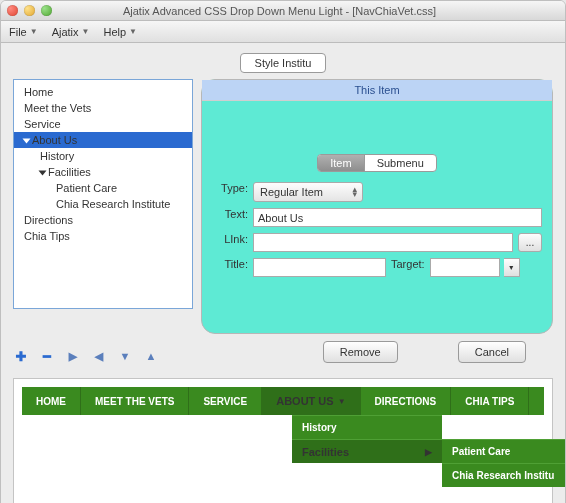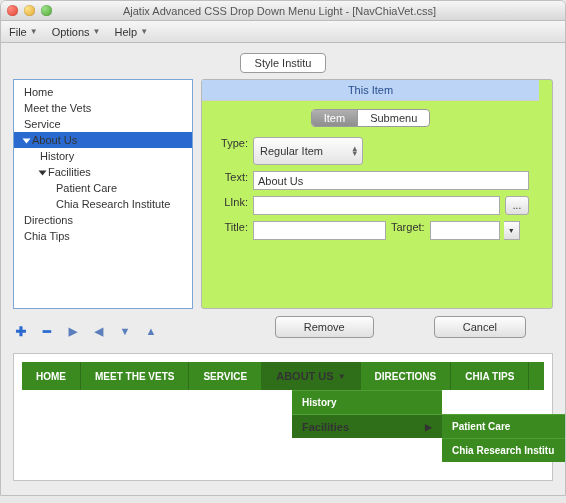--- a/index.html
+++ b/index.html
@@ -22,40 +22,40 @@
 .tab:last-child{border-right:none;}
 .tab.sel{background:linear-gradient(#b0b0b0,#8e8e8e);color:#fff;}
 .cols{display:flex;gap:8px;}
 .treebox{width:180px;height:230px;background:#fff;border:1px solid #7aa6d8;padding:4px 0;overflow:auto;}
 .tline{padding:2px 6px 2px 10px;white-space:nowrap;cursor:default;}
 .tline.sel{background:#2a6ad0;color:#fff;}
 .tline.ind1{padding-left:26px;}
 .tline.ind2{padding-left:42px;}
 .tline .disc{display:inline-block;width:0;height:0;border-left:5px solid #333;border-top:4px solid transparent;border-bottom:4px solid transparent;margin-right:3px;transform:rotate(90deg);vertical-align:middle;}
 .tline.sel .disc{border-left-color:#fff;}
-.propbox{flex:1;background:#bef264;border:1px solid #b7b7b7;border-radius:3px;padding:0 13px 50px 0;position:relative;}
+.propbox{flex:1;background:#5eead4;border:1px solid #b7b7b7;border-radius:14px;padding:0 0 50px 0;position:relative;}
 .itemhdr{background:#bcd4f5;color:#2a4f8f;text-align:center;padding:4px 0;font-size:11px;border-bottom:1px solid #cfcfcf;}
 .subtabs{display:flex;justify-content:center;margin:8px 0 10px 0;}
-.subtabs .tabgroup{border-radius:4px;}
+.subtabs .tabgroup{border-radius:4px;margin-top:45px;}
 .subtabs .tab{padding:2px 12px;}
 .formrow{display:flex;align-items:flex-start;margin:6px 10px;gap:5px;}
 .formrow label{width:36px;text-align:right;color:#333;}
 .tinput{flex:1;height:19px;border:1px solid #aaa;background:#fff;padding:0 4px;font-size:11px;}
-.select{height:28px;border:1px solid #aaa;border-radius:3px;background:linear-gradient(#fdfdfd,#e4e4e4);padding:0 18px 0 6px;color:#777;position:relative;display:inline-flex;align-items:center;}
+.select{height:20px;border:1px solid #aaa;border-radius:3px;background:linear-gradient(#fdfdfd,#e4e4e4);padding:0 18px 0 6px;color:#777;position:relative;display:inline-flex;align-items:center;}
 .select .car{position:absolute;right:5px;font-size:9px;color:#666;line-height:5px;}
 .browsebtn{width:24px;height:19px;border:1px solid #aaa;border-radius:3px;background:linear-gradient(#fdfdfd,#e0e0e0);font-size:10px;line-height:17px;text-align:center;cursor:default;}
 .targetwrap{display:flex;align-items:center;gap:4px;}
 .targetwrap .tinput{width:70px;flex:none;}
 .dropbtn{width:16px;height:19px;border:1px solid #aaa;border-left:none;background:linear-gradient(#fdfdfd,#e0e0e0);font-size:8px;text-align:center;line-height:17px;}
 .toolrow{display:flex;align-items:center;gap:10px;margin-top:8px;}
 .icnbtn{width:16px;height:16px;display:inline-flex;align-items:center;justify-content:center;font-size:13px;font-weight:bold;cursor:default;}
 .plus{color:#2a6ad0;}
 .minus{color:#2a6ad0;}
 .arrow{color:#5b7fbc;font-size:11px;}
-.btn{height:22px;padding:0 28px;border:1px solid #9a9a9a;border-radius:4px;background:linear-gradient(#fefefe,#e0e0e0);cursor:default;}
+.btn{height:22px;padding:0 16px;border:1px solid #9a9a9a;border-radius:4px;background:linear-gradient(#fefefe,#e0e0e0);cursor:default;}
 .btn.primary{background:linear-gradient(#bcdcff,#6fa8f5);border-color:#5c86c8;color:#123;}
 .preview{margin-top:14px;background:#fff;border:1px solid #c4c4c4;height:128px;position:relative;padding:8px;}
 .navbar{display:flex;background:#3a8a1f;height:28px;align-items:stretch;}
 .navitem{padding:0 14px;color:#fff;font-weight:bold;font-size:10px;display:flex;align-items:center;border-right:1px solid #2f6f19;white-space:nowrap;cursor:default;}
 .navitem.active{background:#2f6f19;}
 .navitem .dd{margin-left:4px;font-size:8px;}
 .submenu{position:absolute;top:36px;left:278px;width:150px;background:#3a8a1f;}
 .subitem{height:24px;display:flex;align-items:center;padding:0 10px;color:#fff;font-weight:bold;font-size:10px;border-top:1px solid #4fa035;cursor:default;}
 .subitem.hl{background:#2f6f19;}
 .subitem .ar{margin-left:auto;font-size:9px;}
@@ -72,21 +72,21 @@
       <div class="dot green"></div>
     </div>
     <div class="title">Ajatix Advanced CSS Drop Down Menu Light - [NavChiaVet.css]</div>
   </div>
   <div class="menubar">
     <div class="mitem">
         <span>File</span>
         <span class="tri">▼</span>
       </div>
     <div class="mitem">
-        <span>Options</span>
+        <span>Ajatix</span>
         <span class="tri">▼</span>
       </div>
     <div class="mitem">
         <span>Help</span>
         <span class="tri">▼</span>
       </div>
   </div>
   <div class="body">
     <div class="tabbar">
       <div class="tabgroup">

